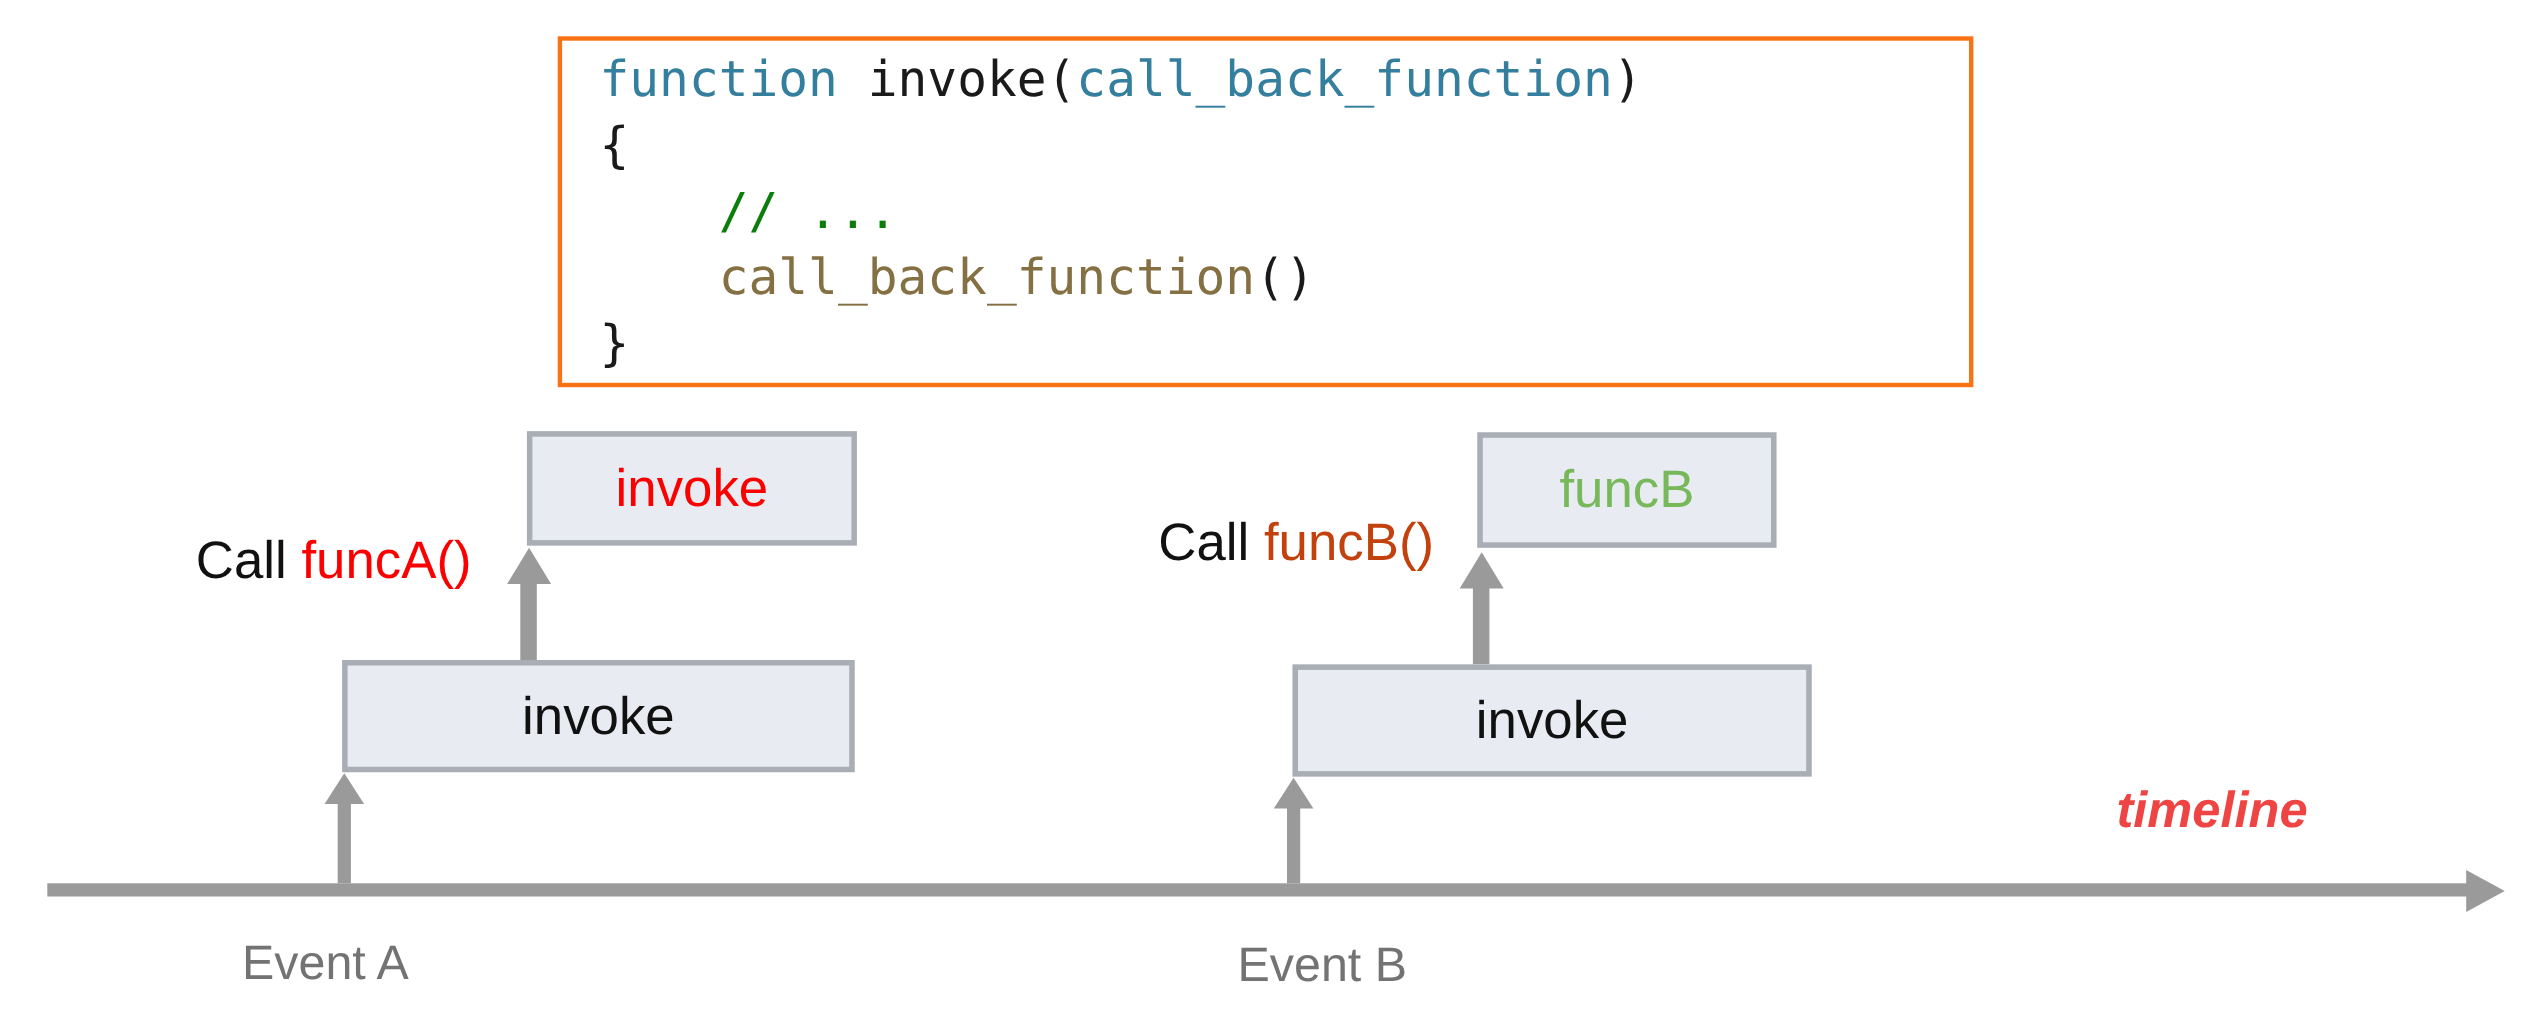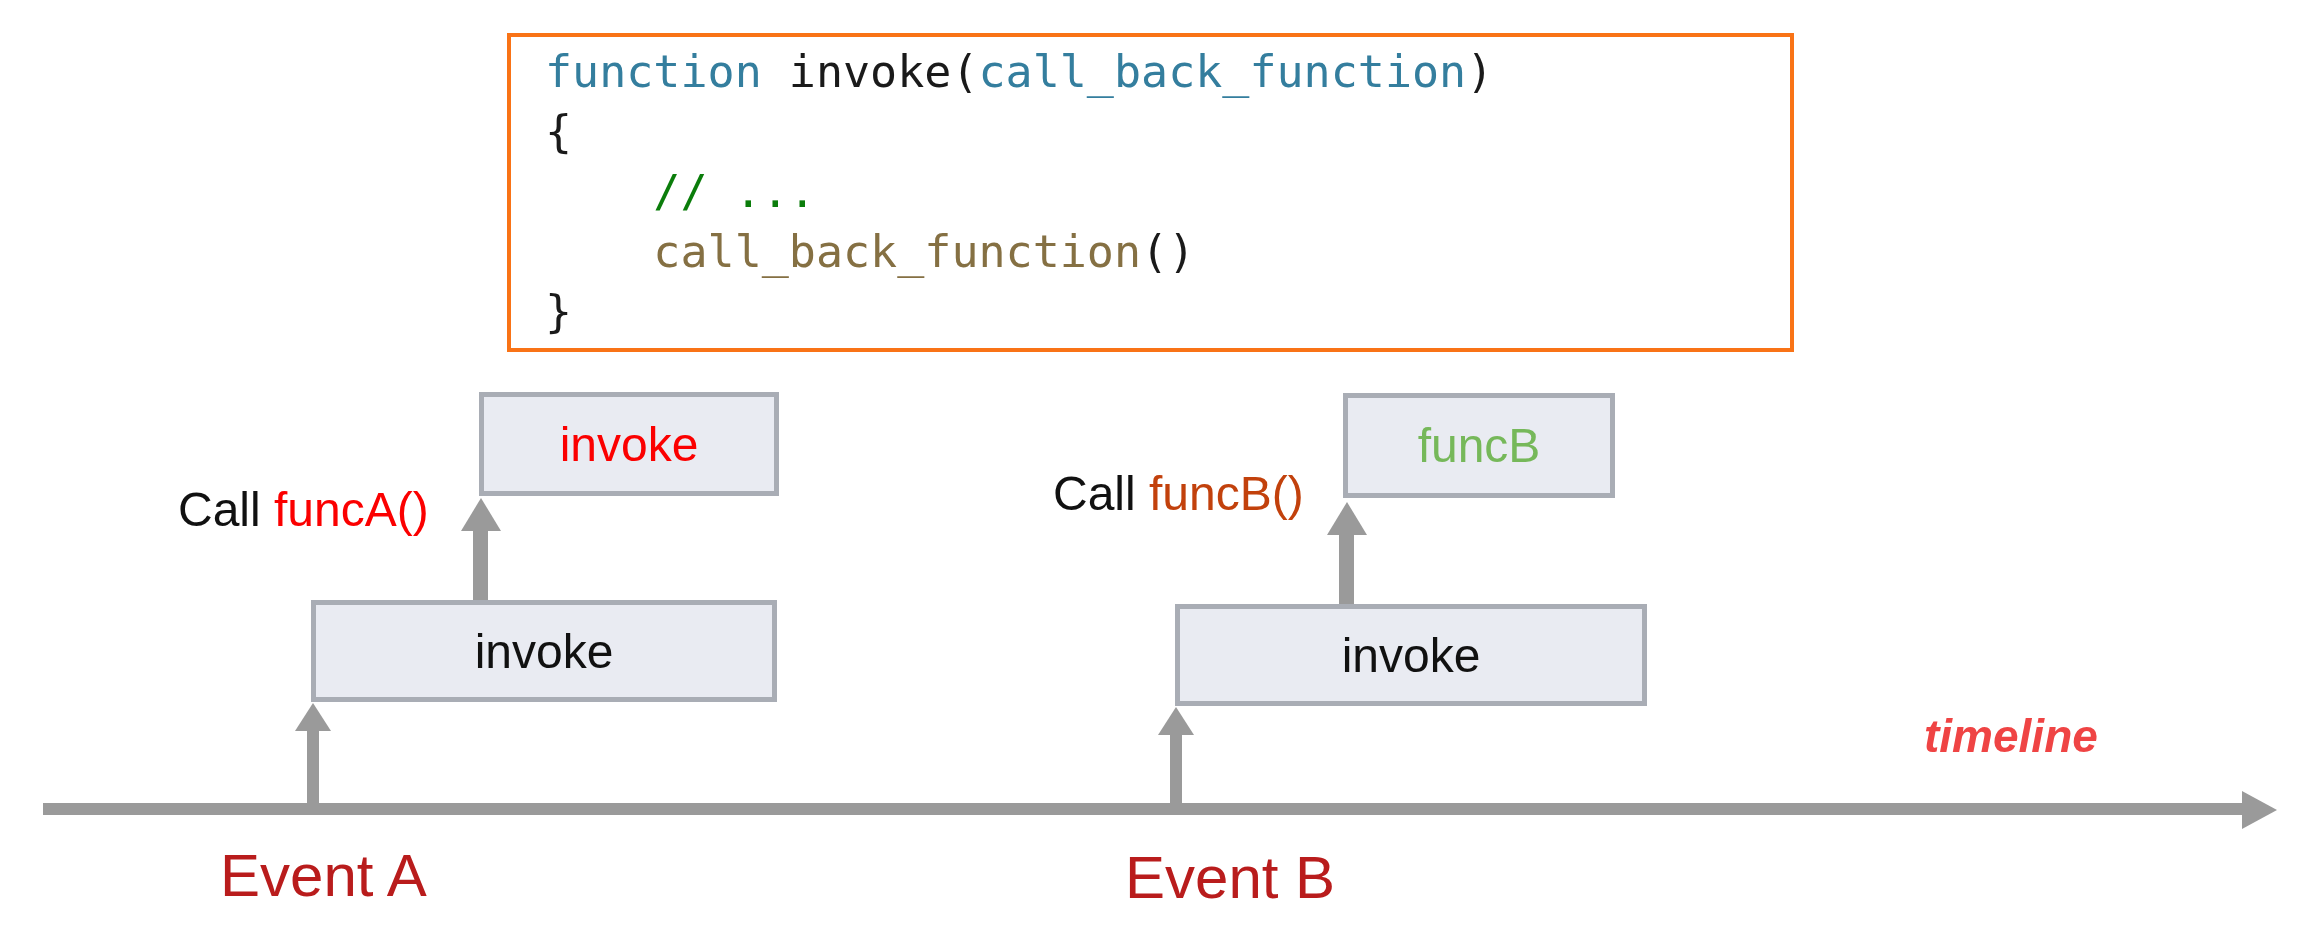--- a/index.html
+++ b/index.html
@@ -28,21 +28,21 @@
   #func-b-box .node-label{color:#76b85a;}
   #invoke-b-box{left:1175px;top:604px;width:472px;height:102px;}
 
   
   .call-label{font-size:48px;line-height:50px;white-space:pre;color:#111;}
   #call-a-label{left:178px;top:448px;margin-top:37px;}
   #call-a-label .func-ref{color:#fb0000;}
   #call-b-label{left:1053px;top:469px;}
   #call-b-label .func-ref{color:#c2410c;}
 
-  .event-label{font-size:60px;line-height:50px;color:#b91c1c;}
+  .event-label{font-size:44px;line-height:50px;color:#737373;}
   #event-a-label{left:220px;top:851px;}
   #event-b-label{left:1125px;top:853px;}
 
   #timeline-label{left:1924px;top:712px;font-size:46px;line-height:48px;
                   font-weight:bold;font-style:italic;color:#ef4444;}
 
   #arrow-layer{left:0;top:0;width:2314px;height:940px;pointer-events:none;}
 </style>
 </head>
 <body>

